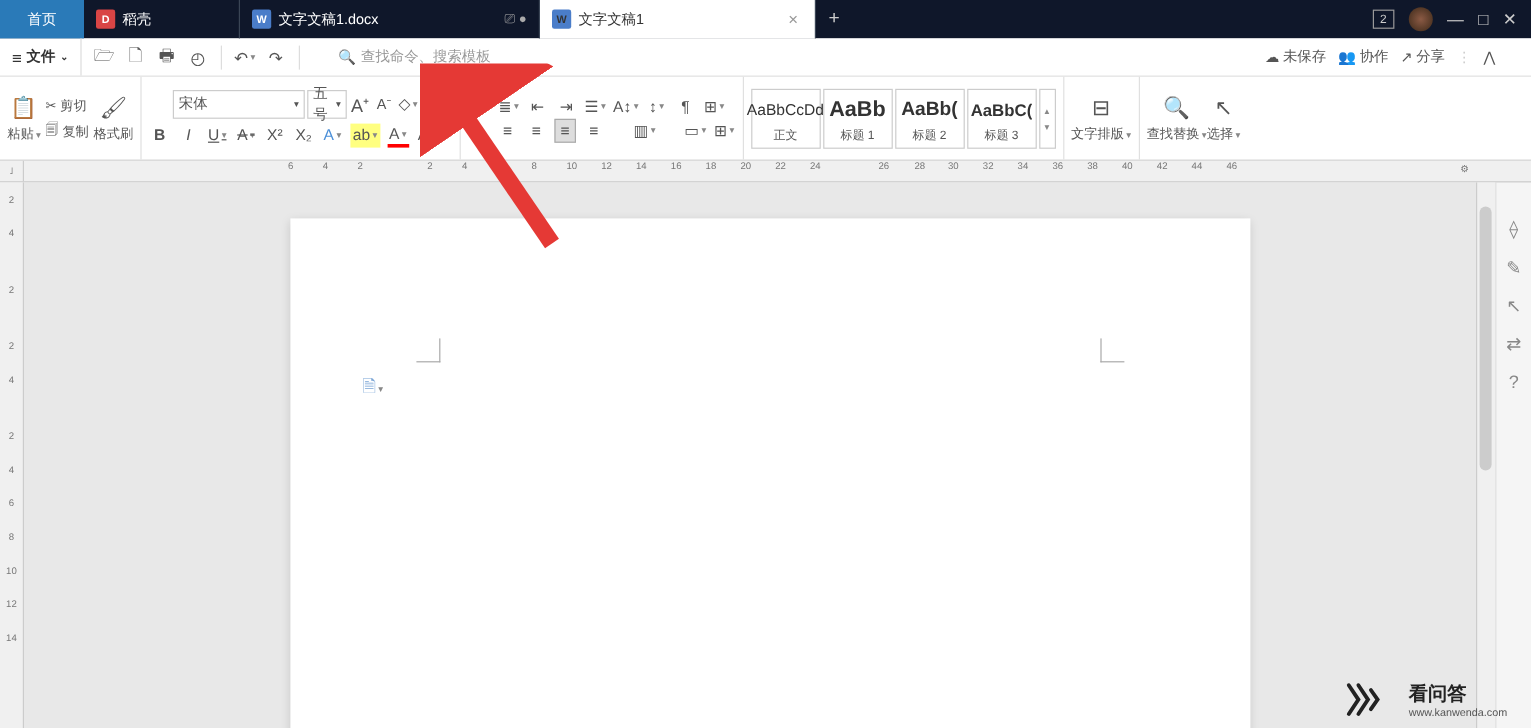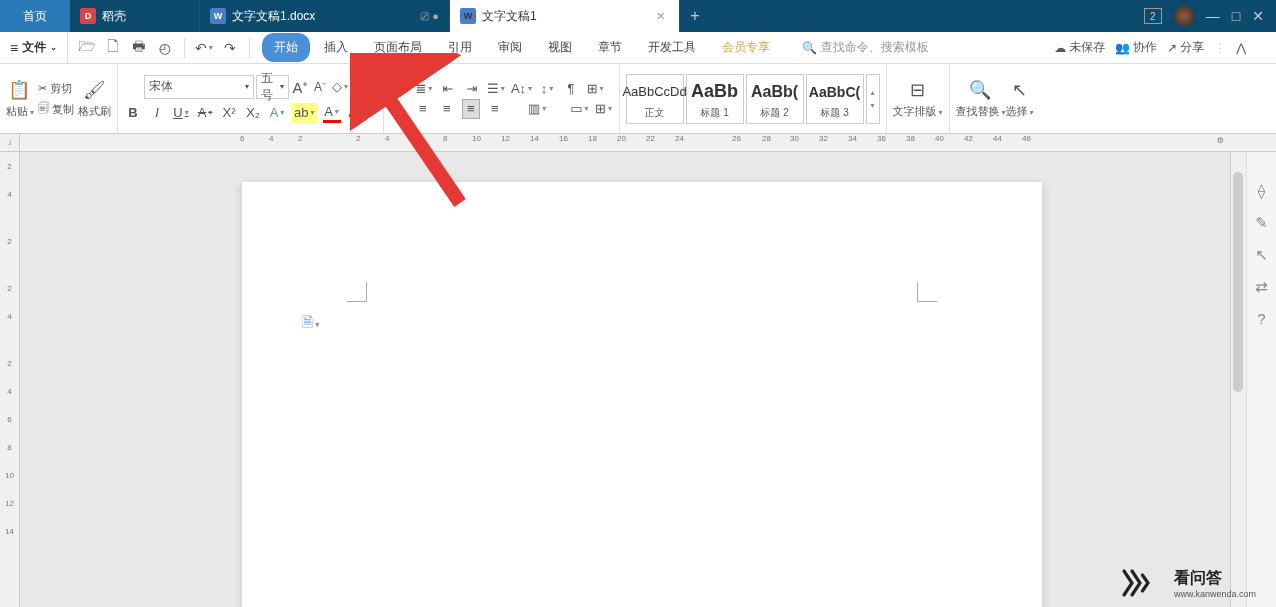--- a/index.html
+++ b/index.html
@@ -1,19 +1,19 @@
 <!DOCTYPE html>
 <html><head>
 <meta charset="utf-8">
 <style>
   * { box-sizing: border-box; margin: 0; padding: 0; font-family: "Microsoft YaHei", sans-serif; }
   body { width: 1276px; height: 607px; background: #e8e8e8; overflow: hidden; position: relative; }
   
   
-  .titlebar { height: 32px; background: #0c4a6e; display: flex; align-items: center; color: #fff; font-size: 12px; }
+  .titlebar { height: 32px; background: #0f172a; display: flex; align-items: center; color: #fff; font-size: 12px; }
   .tab-home { width: 70px; height: 32px; background: #2a7ab8; display: flex; align-items: center; justify-content: center; cursor: pointer; }
   .tab { height: 32px; display: flex; align-items: center; padding: 0 10px; border-right: 1px solid #3a4555; min-width: 130px; position: relative; }
   .tab.active { background: #5a6578; }
   .tab-icon { width: 16px; height: 16px; margin-right: 6px; border-radius: 2px; display: flex; align-items: center; justify-content: center; font-size: 9px; font-weight: bold; }
   .tab-icon.red { background: #d94545; }
   .tab-icon.blue { background: #4a7dc9; }
   .tab-close { margin-left: auto; padding: 0 4px; color: #999; font-size: 14px; }
   .tab-add { width: 30px; text-align: center; font-size: 16px; color: #ccc; cursor: pointer; }
   .titlebar-right { margin-left: auto; display: flex; align-items: center; gap: 12px; padding-right: 12px; color: #ccc; }
   .win-btn { font-size: 14px; cursor: pointer; }
@@ -126,31 +126,20 @@
   </div>
   <div class="qat">
     <span class="qat-btn">🗁</span>
     <span class="qat-btn">🗋</span>
     <span class="qat-btn">🖶</span>
     <span class="qat-btn">◴</span>
     <span class="sep"></span>
     <span class="qat-btn dropdown-caret">↶</span>
     <span class="qat-btn">↷</span>
     <span class="sep"></span>
-  </div>
-  <div class="ribbon-tabs">
-    <span class="ribbon-tab active">开始</span>
-    <span class="ribbon-tab">插入</span>
-    <span class="ribbon-tab">页面布局</span>
-    <span class="ribbon-tab">引用</span>
-    <span class="ribbon-tab">审阅</span>
-    <span class="ribbon-tab">视图</span>
-    <span class="ribbon-tab">章节</span>
-    <span class="ribbon-tab">开发工具</span>
-    <span class="ribbon-tab member">会员专享</span>
   </div>
   <div class="search-box">
     <span>🔍</span>
     <span>查找命令、搜索模板</span>
   </div>
   <div class="menubar-right">
     <span class="mr-btn">
         <span>☁</span>
         <span>未保存</span>
       </span>

